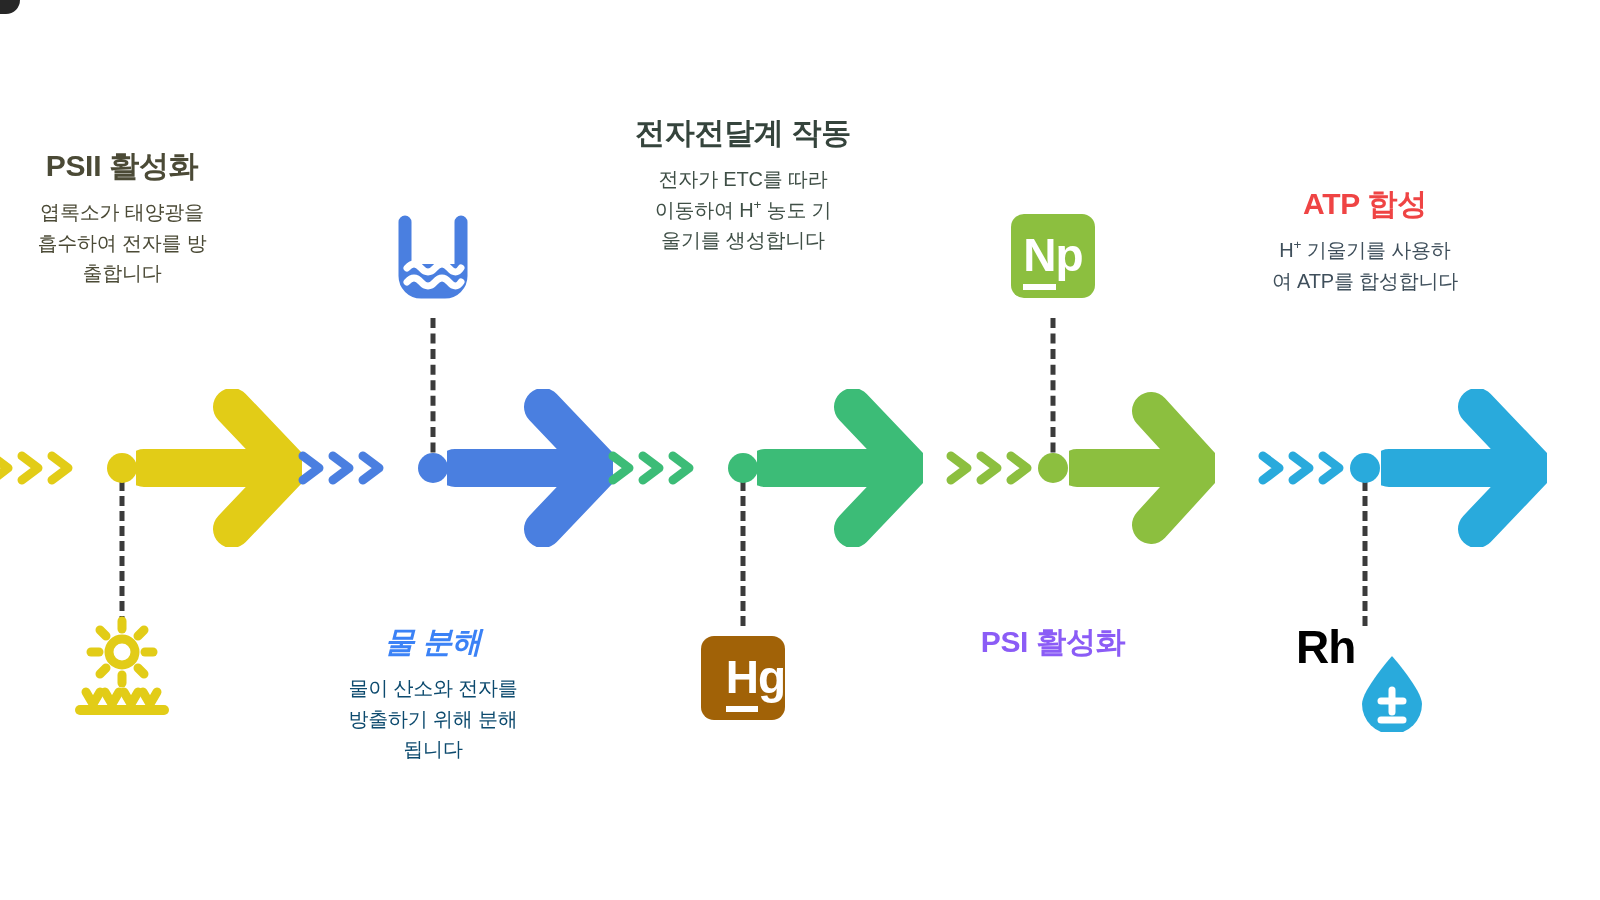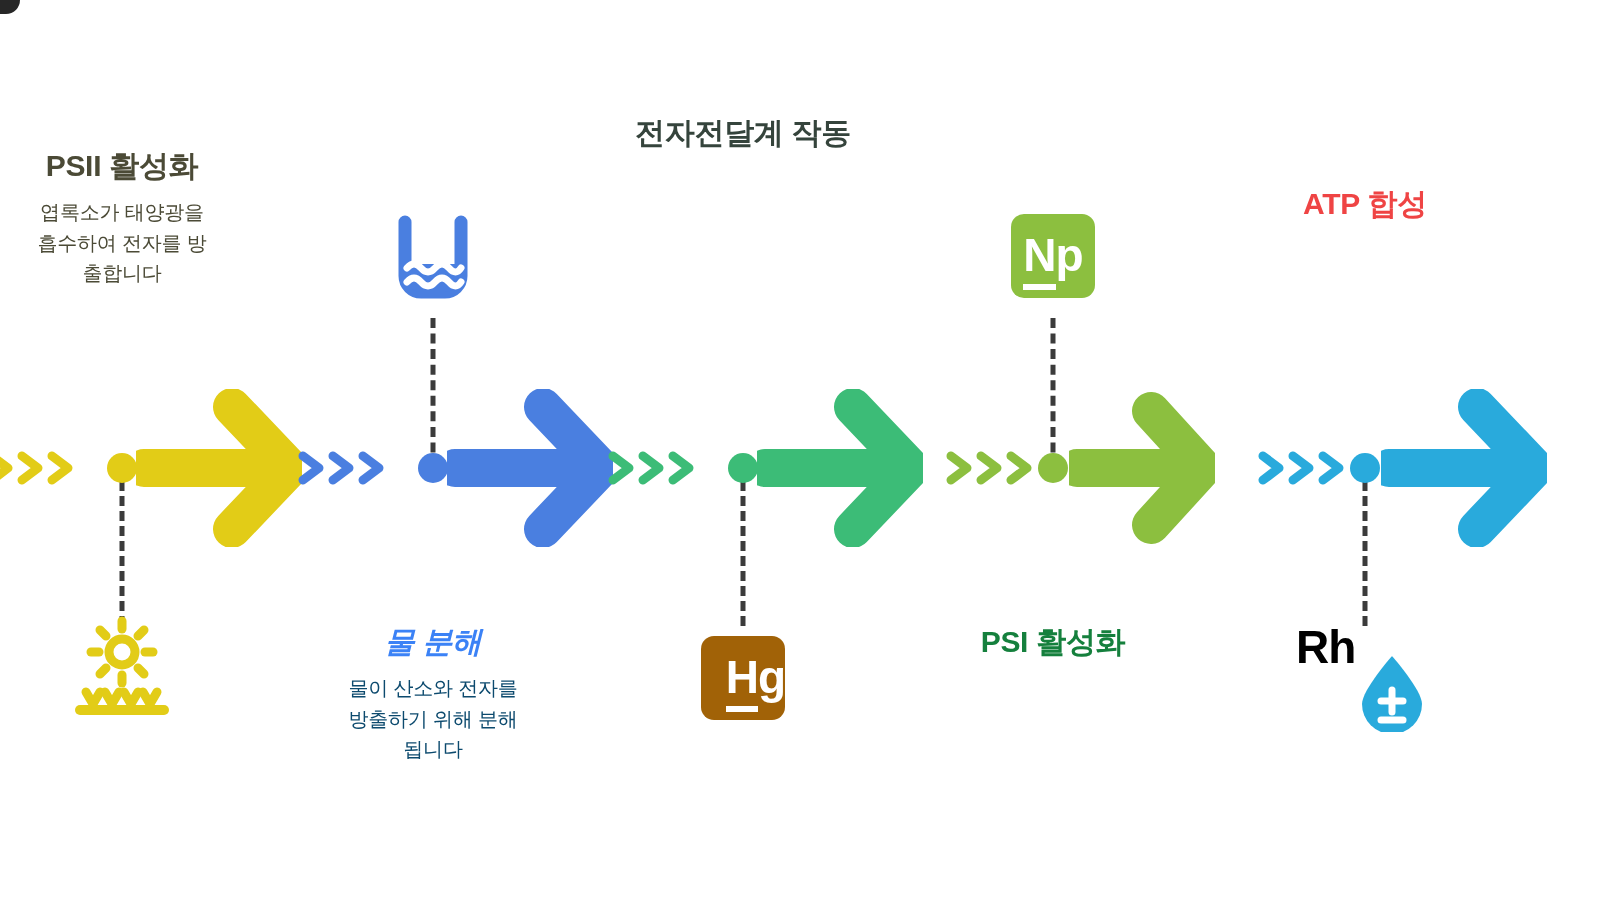--- a/index.html
+++ b/index.html
@@ -237,20 +237,25 @@
         <span>물이 산소와 전자를</span><br>
         <span>방출하기 위해 분해</span><br>
         <span>됩니다</span>
       </p>
     </div>
   </div>
 
   <div class="step" id="step-3" style="left:593px;">
     <div class="text-block" style="top:115px;">
       <h2 class="step-title" style="color:#35443c;">전자전달계 작동</h2>
+      <p class="step-desc" style="color:#3f4f46;">
+        <span>전자가 ETC를 따라</span><br>
+        <span>이동하여 H<sup>+</sup> 농도 기</span><br>
+        <span>울기를 생성합니다</span>
+      </p>
     </div>
 
     <div class="dash down"></div>
 
     <div class="arrow-row">
       <svg class="chev" style="left:12px;" width="100" height="56" viewBox="0 0 100 56">
         <g fill="none" stroke="#3cbc77" stroke-width="9" stroke-linecap="round" stroke-linejoin="round">
           <polyline points="8,16 24,28 8,40"></polyline>
           <polyline points="38,16 54,28 38,40"></polyline>
           <polyline points="68,16 84,28 68,40"></polyline>
@@ -286,27 +291,31 @@
           <polyline points="68,16 84,28 68,40"></polyline>
         </g>
       </svg>
       <div class="node-dot" style="background:#8cbf3f;"></div>
       <svg class="big-arrow" style="left:166px;" width="146" height="158" viewBox="0 0 146 158">
         <path d="M8 79 H96 M82 22 L134 79 L82 136" fill="none" stroke="#8cbf3f" stroke-width="38" stroke-linecap="round" stroke-linejoin="round"></path>
       </svg>
     </div>
 
     <div class="text-block" style="top:624px;">
-      <h2 class="step-title" style="color:#15803d;">PSI 활성화</h2>
+      <h2 class="step-title" style="color:#8b5cf6;">PSI 활성화</h2>
     </div>
   </div>
 
   <div class="step" id="step-5" style="left:1215px;">
     <div class="text-block" style="top:186px;">
       <h2 class="step-title" style="color:#ef4444;">ATP 합성</h2>
+      <p class="step-desc" style="color:#3f4f5b;">
+        <span>H<sup>+</sup> 기울기를 사용하</span><br>
+        <span>여 ATP를 합성합니다</span>
+      </p>
     </div>
 
     <div class="dash down"></div>
 
     <div class="arrow-row">
       <svg class="chev" style="left:40px;" width="100" height="56" viewBox="0 0 100 56">
         <g fill="none" stroke="#29aadc" stroke-width="9" stroke-linecap="round" stroke-linejoin="round">
           <polyline points="8,16 24,28 8,40"></polyline>
           <polyline points="38,16 54,28 38,40"></polyline>
           <polyline points="68,16 84,28 68,40"></polyline>

